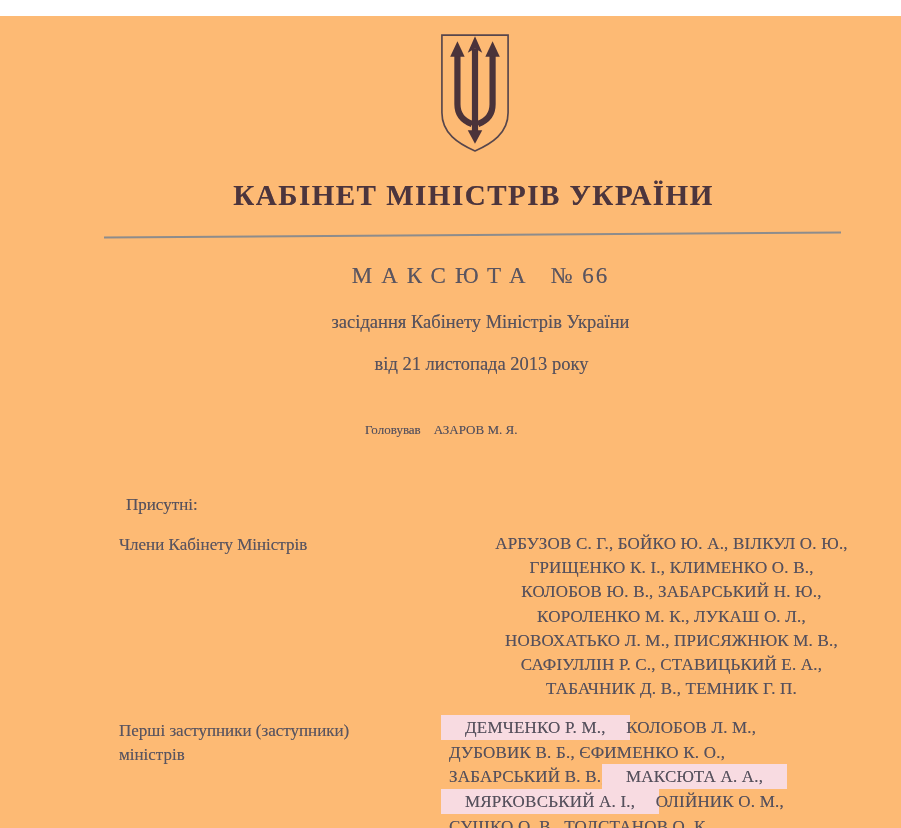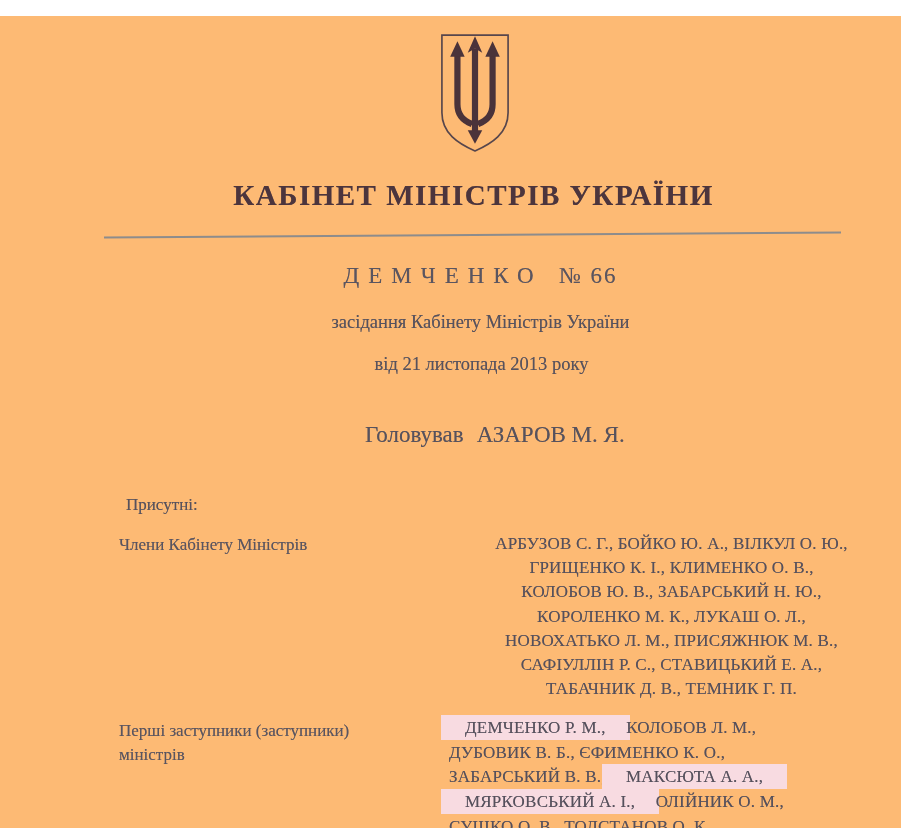--- a/index.html
+++ b/index.html
@@ -25,21 +25,21 @@
   }
   
   .doc-title{top:247px;left:0;width:100%;text-align:center;transform:translateX(30px);
     font-size:23px;color:#5a5560;}
   .doc-type{letter-spacing:9px;}
   .doc-num{margin-left:16px;letter-spacing:2px;}
   .subtitle{top:296px;left:0;width:100%;text-align:center;transform:translateX(30px);
     font-size:18.5px;}
   .date-line{top:338px;left:0;width:100%;text-align:center;transform:translateX(31px);
     font-size:18.5px;}
-  .chair-line{top:406px;left:365px;font-size:23px;}
+  .chair-line{top:406px;left:365px;font-size:13px;}
   .chair-name{margin-left:13px;}
   .present{top:479px;left:126px;font-size:17px;}
   .label{font-size:17px;color:#5a5560;}
   .sec1-label{top:519px;left:119px;}
   .sec2-label{top:703px;left:119px;width:280px;line-height:23.5px;}
   .names{font-size:17px;letter-spacing:0.2px;color:#55505c;}
   .names .seg{white-space:pre-wrap;}
   .names1{top:516px;left:449px;width:445px;line-height:24.2px;text-align:center;}
   .names2{top:700px;left:449px;width:460px;line-height:24.7px;}
   .hl{background:#f8dbe1;padding:3px 24px;margin:0 -8px;}
@@ -65,21 +65,21 @@
         <path d="M36 108 L29 95 H43 Z"></path>
       </g>
     </svg>
   </div>
 
   <div class="abs org-name">КАБІНЕТ МІНІСТРІВ УКРАЇНИ</div>
 
   <div class="abs rule"></div>
 
   <div class="abs doc-title">
-    <span class="doc-type">ДЕМЧЕНКО</span><span class="doc-num">№ 66</span>
+    <span class="doc-type">МАКСЮТА</span><span class="doc-num">№ 66</span>
   </div>
 
   <div class="abs subtitle">засідання Кабінету Міністрів України</div>
 
   <div class="abs date-line">від 21 листопада 2013 року</div>
 
   <div class="abs chair-line">
     <span>Головував</span><span class="chair-name">АЗАРОВ М. Я.</span>
   </div>
 

